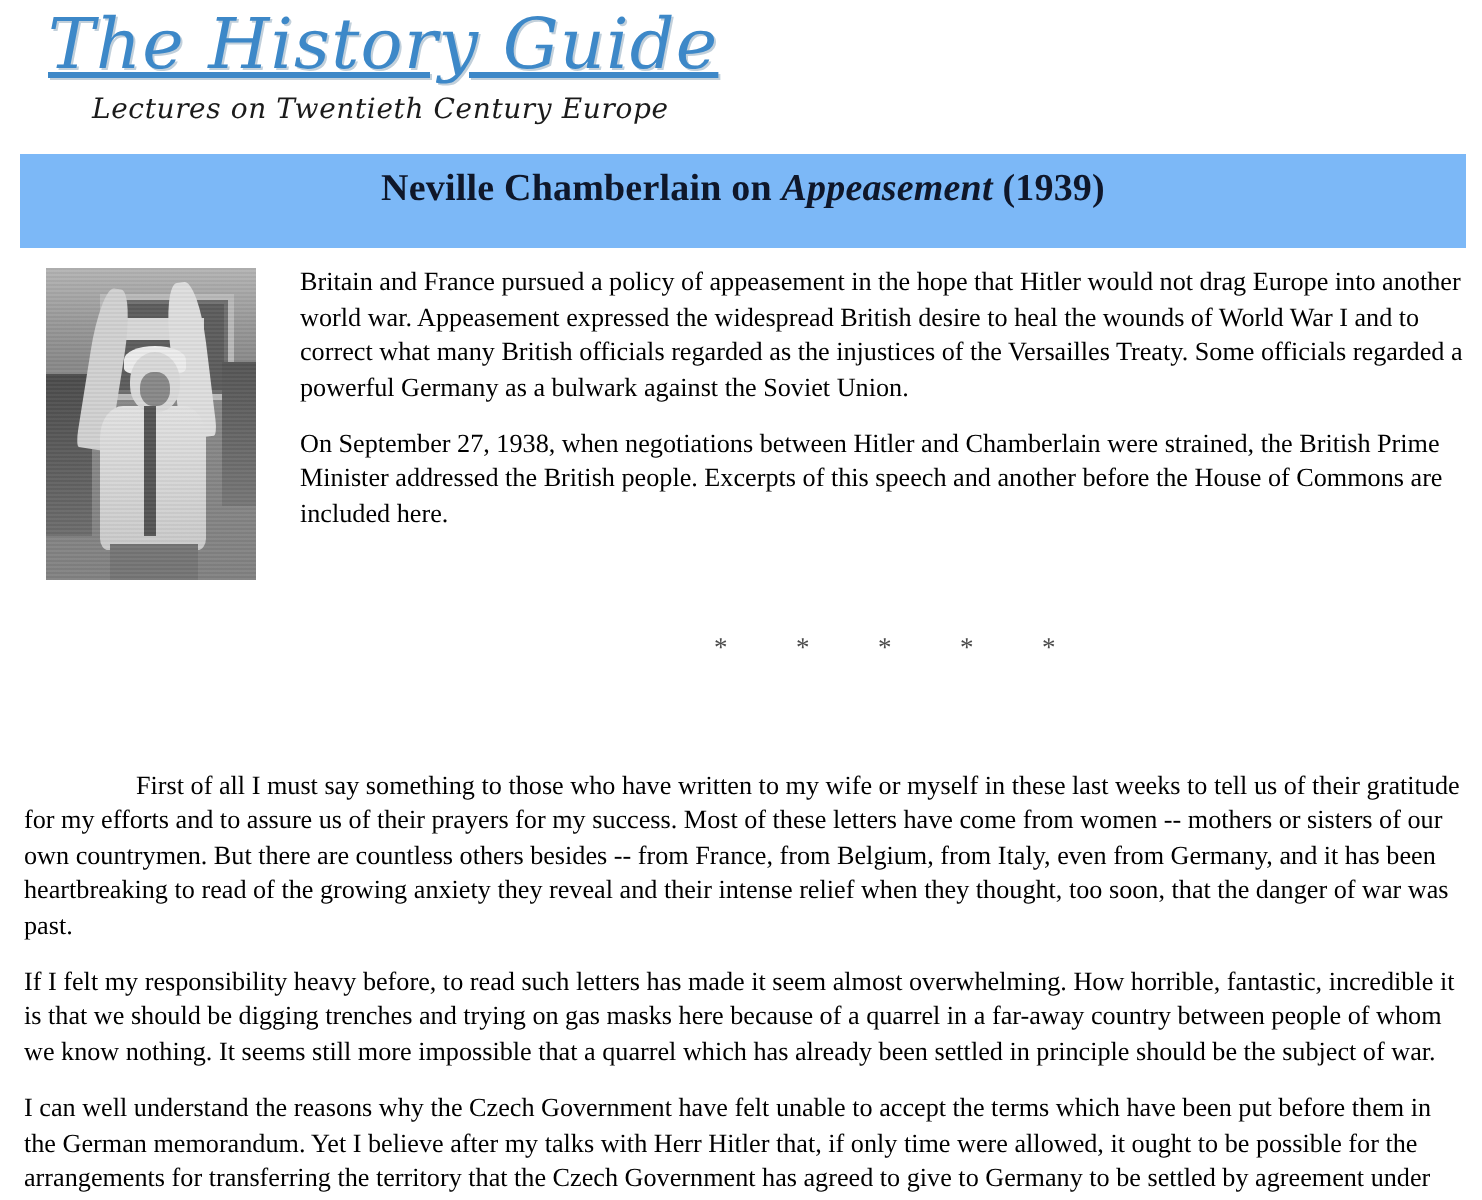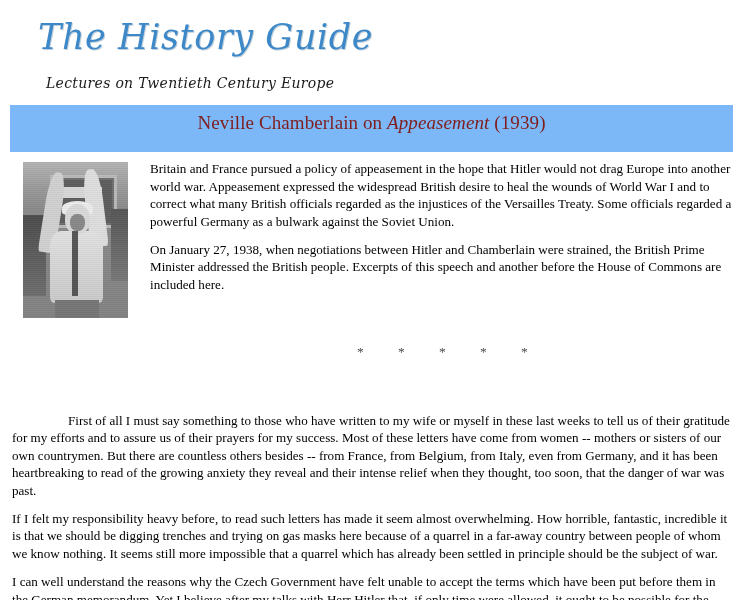--- a/index.html
+++ b/index.html
@@ -20,31 +20,32 @@
     width: 741px;
     height: 600px;
     background: #ffffff;
   }
 
   
   .masthead {
     padding: 2px 0 0 0;
   }
   .site-logo {
-    margin: 16px;
+    margin: 2px;
     padding: 0 0 0 22px;
     font-family: "DejaVu Serif", "Liberation Serif", serif;
     font-size: 35px;
     font-style: italic;
     font-weight: 400;
     letter-spacing: 0.6px;
     color: #3d88c8;
     line-height: 1.12;
     text-shadow: 1px 1px 0 rgba(120,150,175,0.45);
     white-space: nowrap;
+    text-decoration: underline;
   }
   .site-tagline {
     margin: 0;
     padding: 2px 0 0 46px;
     font-family: "DejaVu Serif", "Liberation Serif", serif;
     font-size: 14px;
     font-style: italic;
     font-weight: 400;
     letter-spacing: 0.3px;
     color: #1b1b1b;
@@ -59,22 +60,22 @@
     background: #7cb8f7;
     display: flex;
     align-items: flex-start;
     justify-content: center;
   }
   .title-banner h1 {
     margin: 0;
     padding-top: 7px;
     font-family: "Liberation Serif", "DejaVu Serif", serif;
     font-size: 19px;
-    font-weight: normal;
-    color: #7f1d1d;
+    font-weight: bold;
+    color: #0f172a;
     letter-spacing: 0.1px;
     white-space: nowrap;
   }
   .title-banner h1 .ital {
     font-style: italic;
   }
 
   
   .article {
     padding: 8px 8px 0 12px;
@@ -244,21 +245,21 @@
       <div class="ph-body"></div>
       <div class="ph-hat"></div>
       <div class="ph-head"></div>
       <div class="ph-face"></div>
       <div class="ph-strap"></div>
       <div class="ph-legs"></div>
       <div class="ph-grain"></div>
     </div>
 
     <p>Britain and France pursued a policy of appeasement in the hope that Hitler would not drag Europe into another world war. Appeasement expressed the widespread British desire to heal the wounds of World War I and to correct what many British officials regarded as the injustices of the Versailles Treaty. Some officials regarded a powerful Germany as a bulwark against the Soviet Union.</p>
-    <p>On January 27, 1938, when negotiations between Hitler and Chamberlain were strained, the British Prime Minister addressed the British people. Excerpts of this speech and another before the House of Commons are included here.</p>
+    <p>On September 27, 1938, when negotiations between Hitler and Chamberlain were strained, the British Prime Minister addressed the British people. Excerpts of this speech and another before the House of Commons are included here.</p>
 
     <div class="asterisks">
       <span class="ast-wrap"><span class="ast">*</span><span class="ast">*</span><span class="ast">*</span><span class="ast">*</span><span class="ast">*</span></span>
     </div>
 
     <p class="indent">First of all I must say something to those who have written to my wife or myself in these last weeks to tell us of their gratitude for my efforts and to assure us of their prayers for my success. Most of these letters have come from women -- mothers or sisters of our own countrymen. But there are countless others besides -- from France, from Belgium, from Italy, even from Germany, and it has been heartbreaking to read of the growing anxiety they reveal and their intense relief when they thought, too soon, that the danger of war was past.</p>
     <p>If I felt my responsibility heavy before, to read such letters has made it seem almost overwhelming. How horrible, fantastic, incredible it is that we should be digging trenches and trying on gas masks here because of a quarrel in a far-away country between people of whom we know nothing. It seems still more impossible that a quarrel which has already been settled in principle should be the subject of war.</p>
     <p>I can well understand the reasons why the Czech Government have felt unable to accept the terms which have been put before them in the German memorandum. Yet I believe after my talks with Herr Hitler that, if only time were allowed, it ought to be possible for the arrangements for transferring the territory that the Czech Government has agreed to give to Germany to be settled by agreement under conditions which would assure fair treatment to the population concerned. . . .</p>
 
   </div>

